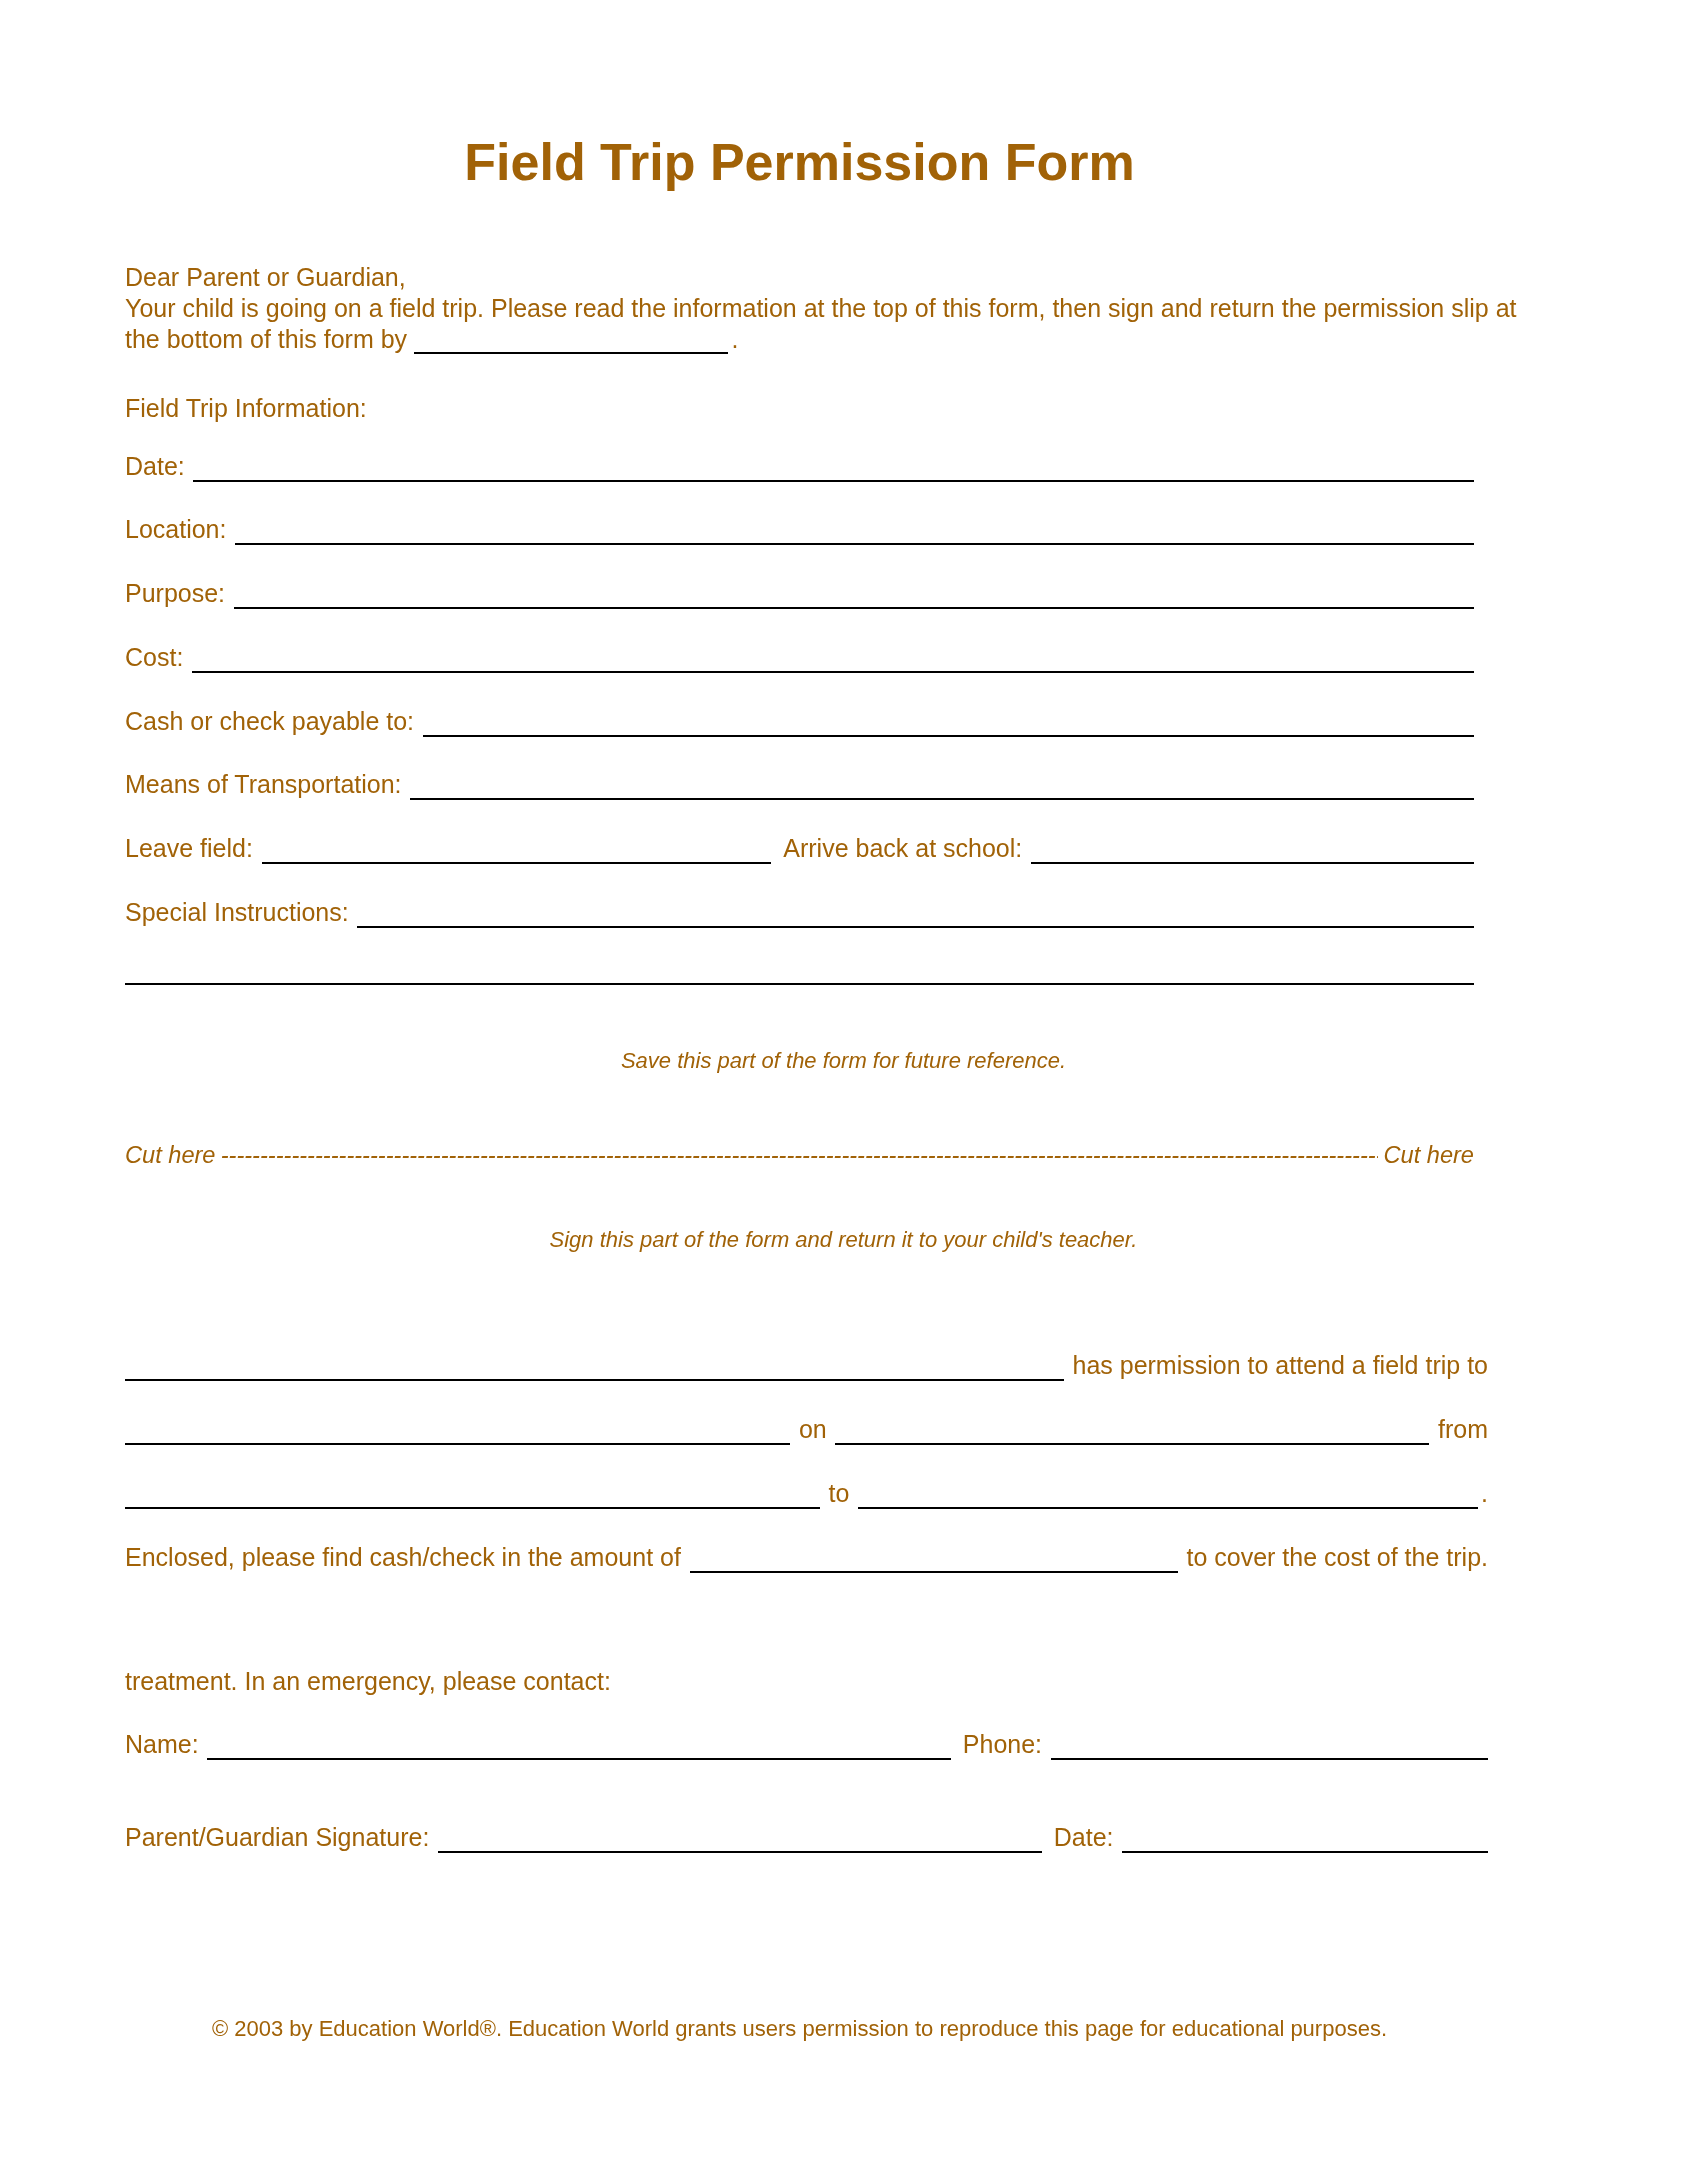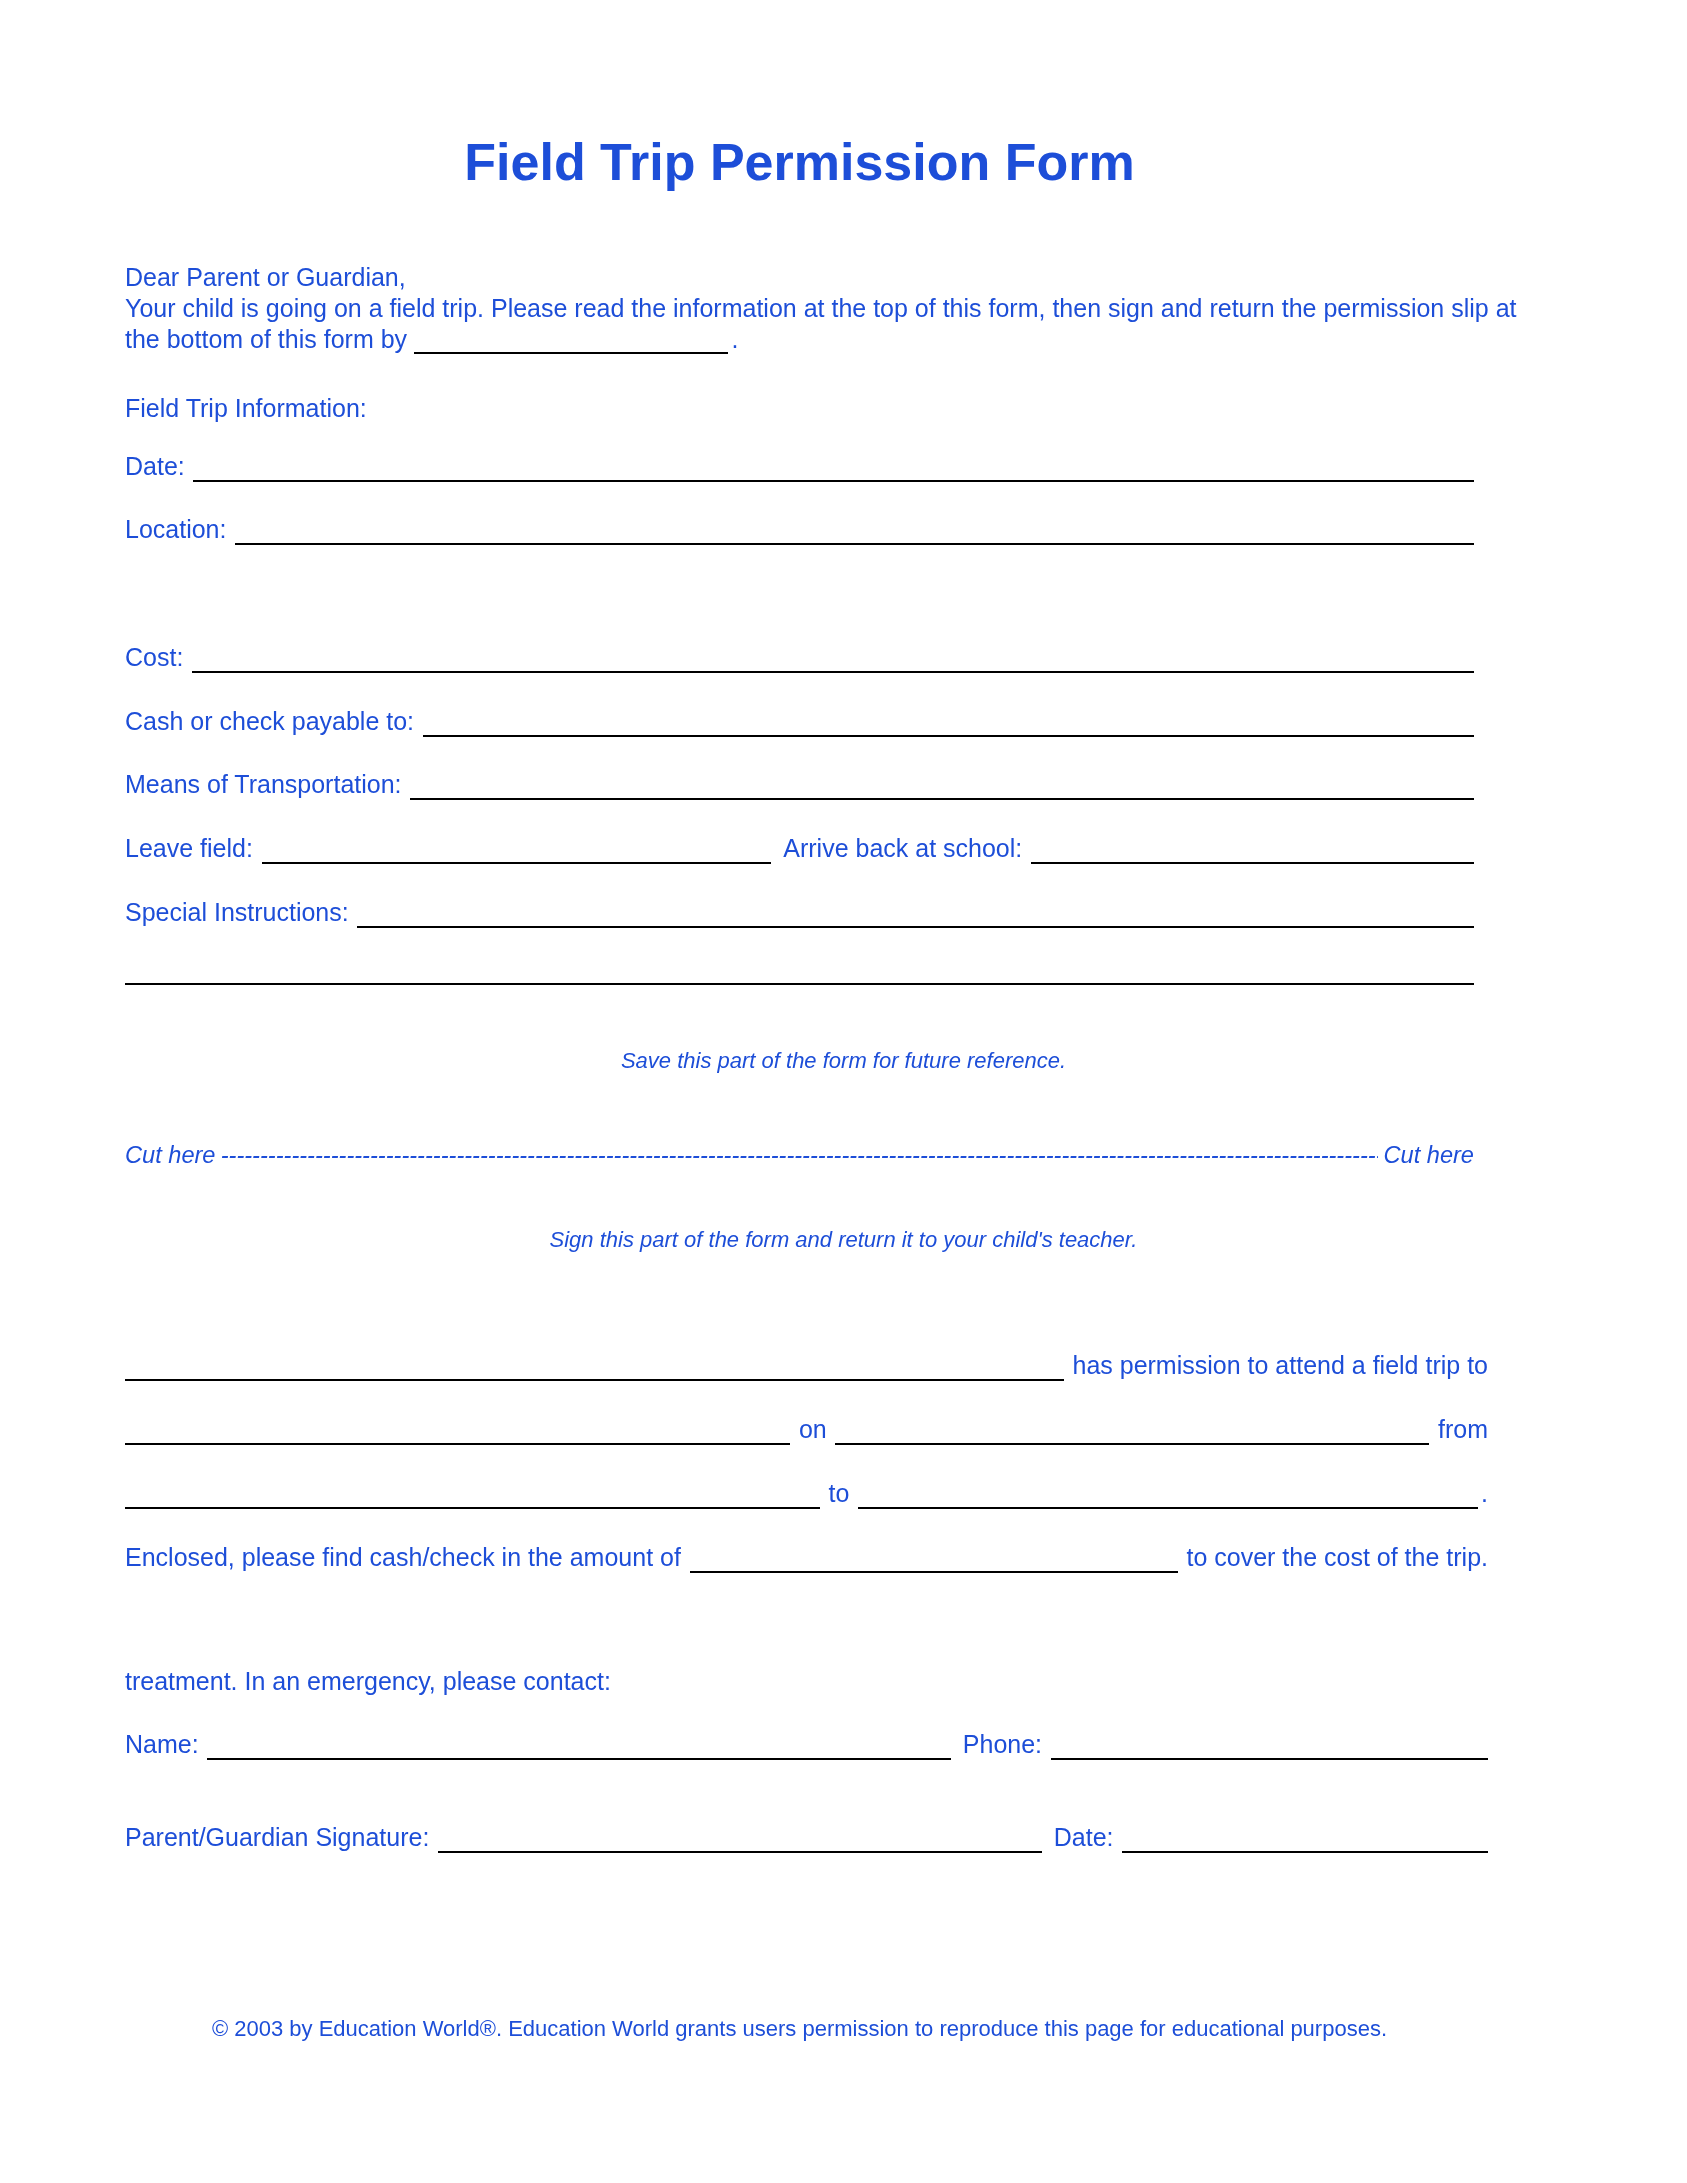--- a/index.html
+++ b/index.html
@@ -1,19 +1,19 @@
 <!DOCTYPE html>
 <html style="font-size:14px"><head>
 <meta charset="utf-8">
 <style>
   html,body{margin:0;padding:0;background:#ffffff;}
   .page{
     position:relative;
     width:1687px;height:2184px;
-    background:#ffffff;color:#1d4ed8;
+    background:#ffffff;color:#a16207;
     font-family:"Liberation Sans", sans-serif;
     font-size:25px;
     overflow:hidden;
   }
   .abs{position:absolute;left:125px;right:213px;}
   .title{
     top:133px;text-align:center;
     font-size:52px;font-weight:700;line-height:58px;
   }
   .para{top:262px;right:157px;line-height:31px;}
@@ -65,20 +65,24 @@
   <div class="abs row" style="top:451px">
     <span class="lbl">Date:</span>
     <span class="bl"></span>
   </div>
 
   <div class="abs row" style="top:514px">
     <span class="lbl">Location:</span>
     <span class="bl"></span>
   </div>
 
+  <div class="abs row" style="top:578px">
+    <span class="lbl">Purpose:</span>
+    <span class="bl"></span>
+  </div>
 
   <div class="abs row" style="top:642px">
     <span class="lbl">Cost:</span>
     <span class="bl"></span>
   </div>
 
   <div class="abs row" style="top:706px">
     <span class="lbl">Cash or check payable to:</span>
     <span class="bl"></span>
   </div>

